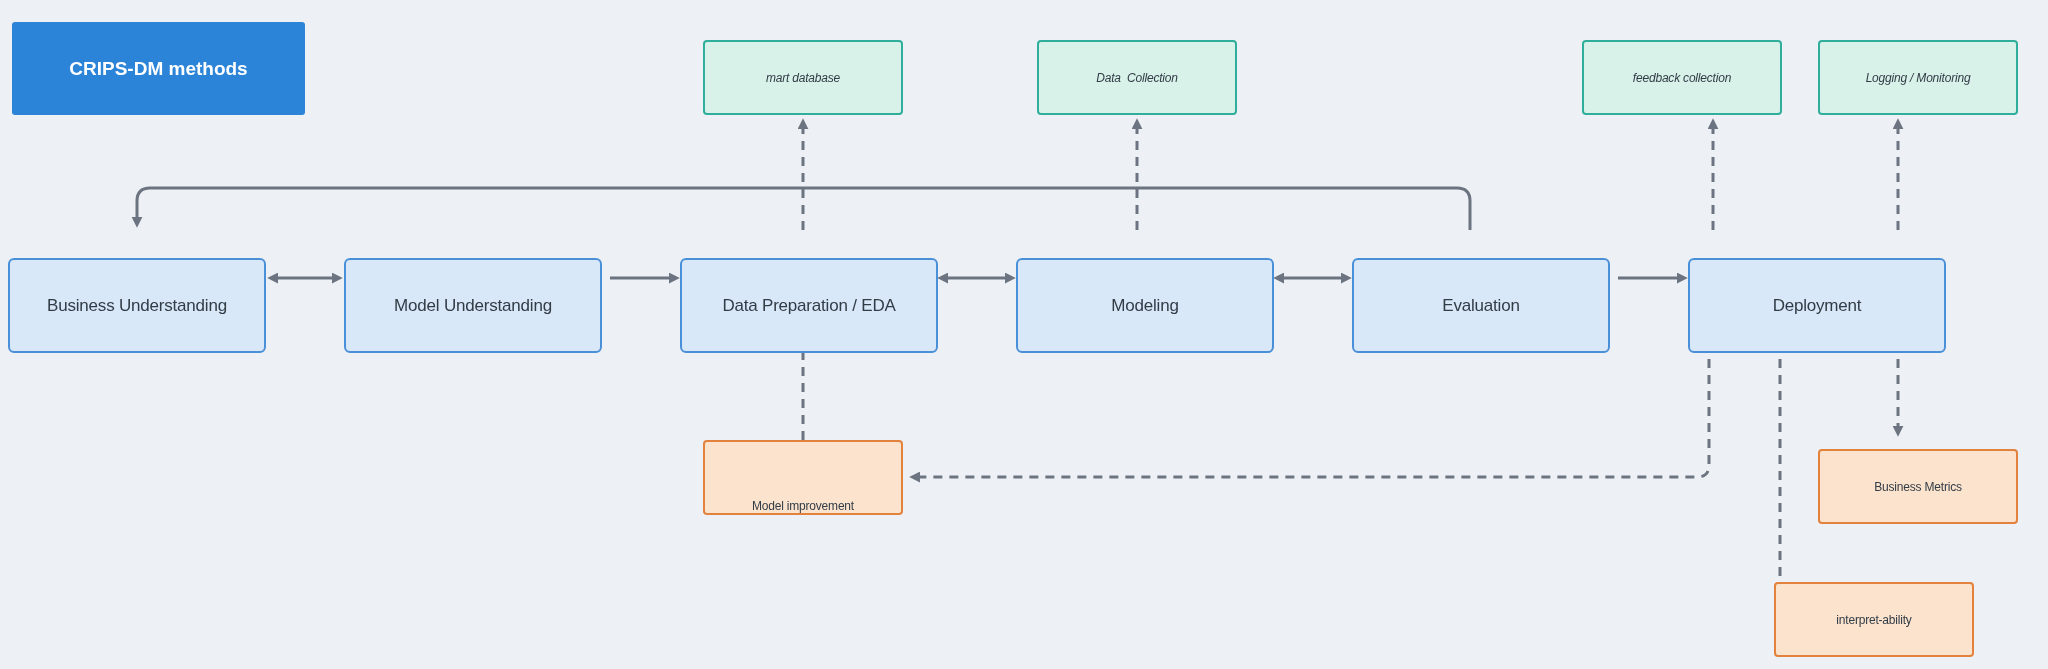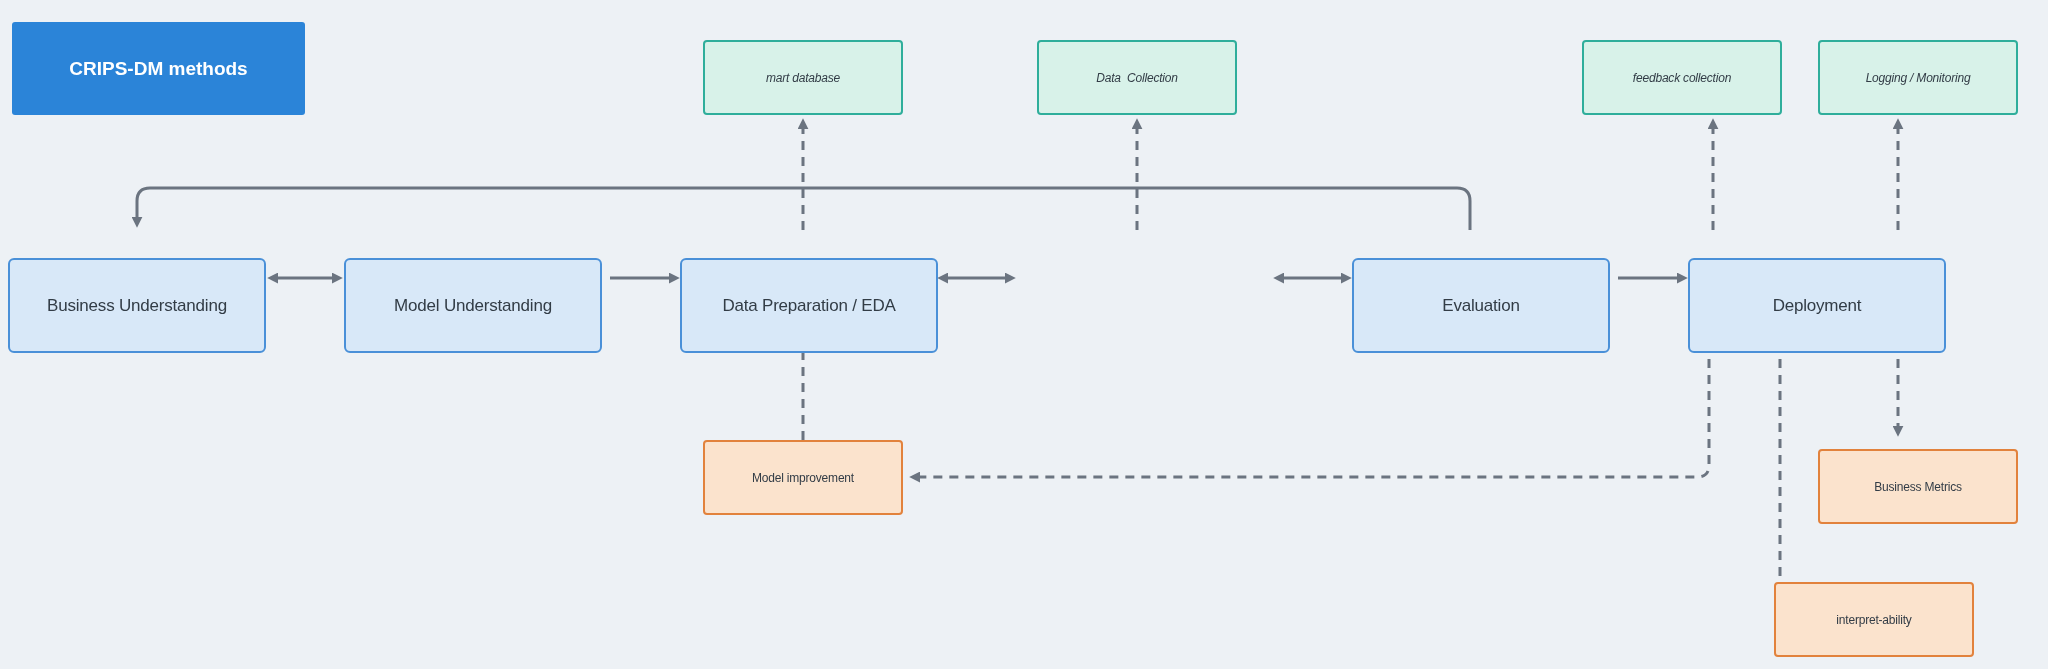--- a/index.html
+++ b/index.html
@@ -88,41 +88,44 @@
 
   <div class="node node-process" style="left:8px;">
     <span>Business Understanding</span>
   </div>
   <div class="node node-process" style="left:344px;">
     <span>Model Understanding</span>
   </div>
   <div class="node node-process" style="left:680px;">
     <span>Data Preparation / EDA</span>
   </div>
+  <div class="node node-process" style="left:1016px;">
+    <span>Modeling</span>
+  </div>
   <div class="node node-process" style="left:1352px;">
     <span>Evaluation</span>
   </div>
   <div class="node node-process" style="left:1688px;">
     <span>Deployment</span>
   </div>
 
   <div class="node node-small node-store" style="left:703px;">
     <span>mart database</span>
   </div>
   <div class="node node-small node-store" style="left:1037px;">
     <span>Data  Collection</span>
   </div>
   <div class="node node-small node-store" style="left:1582px;">
     <span>feedback collection</span>
   </div>
   <div class="node node-small node-store" style="left:1818px;">
     <span>Logging / Monitoring</span>
   </div>
 
-  <div class="node node-small node-feedback" style="left:703px;top:440px;">
+  <div class="node node-small node-feedback" style="left:703px;top:440px;align-items:flex-end;">
     <span>Model improvement</span>
   </div>
   <div class="node node-small node-feedback" style="left:1818px;top:438px;margin-top:11px;">
     <span>Business Metrics</span>
   </div>
   <div class="node node-small node-feedback" style="left:1774px;top:582px;">
     <span>interpret-ability</span>
   </div>
 
 </div>

